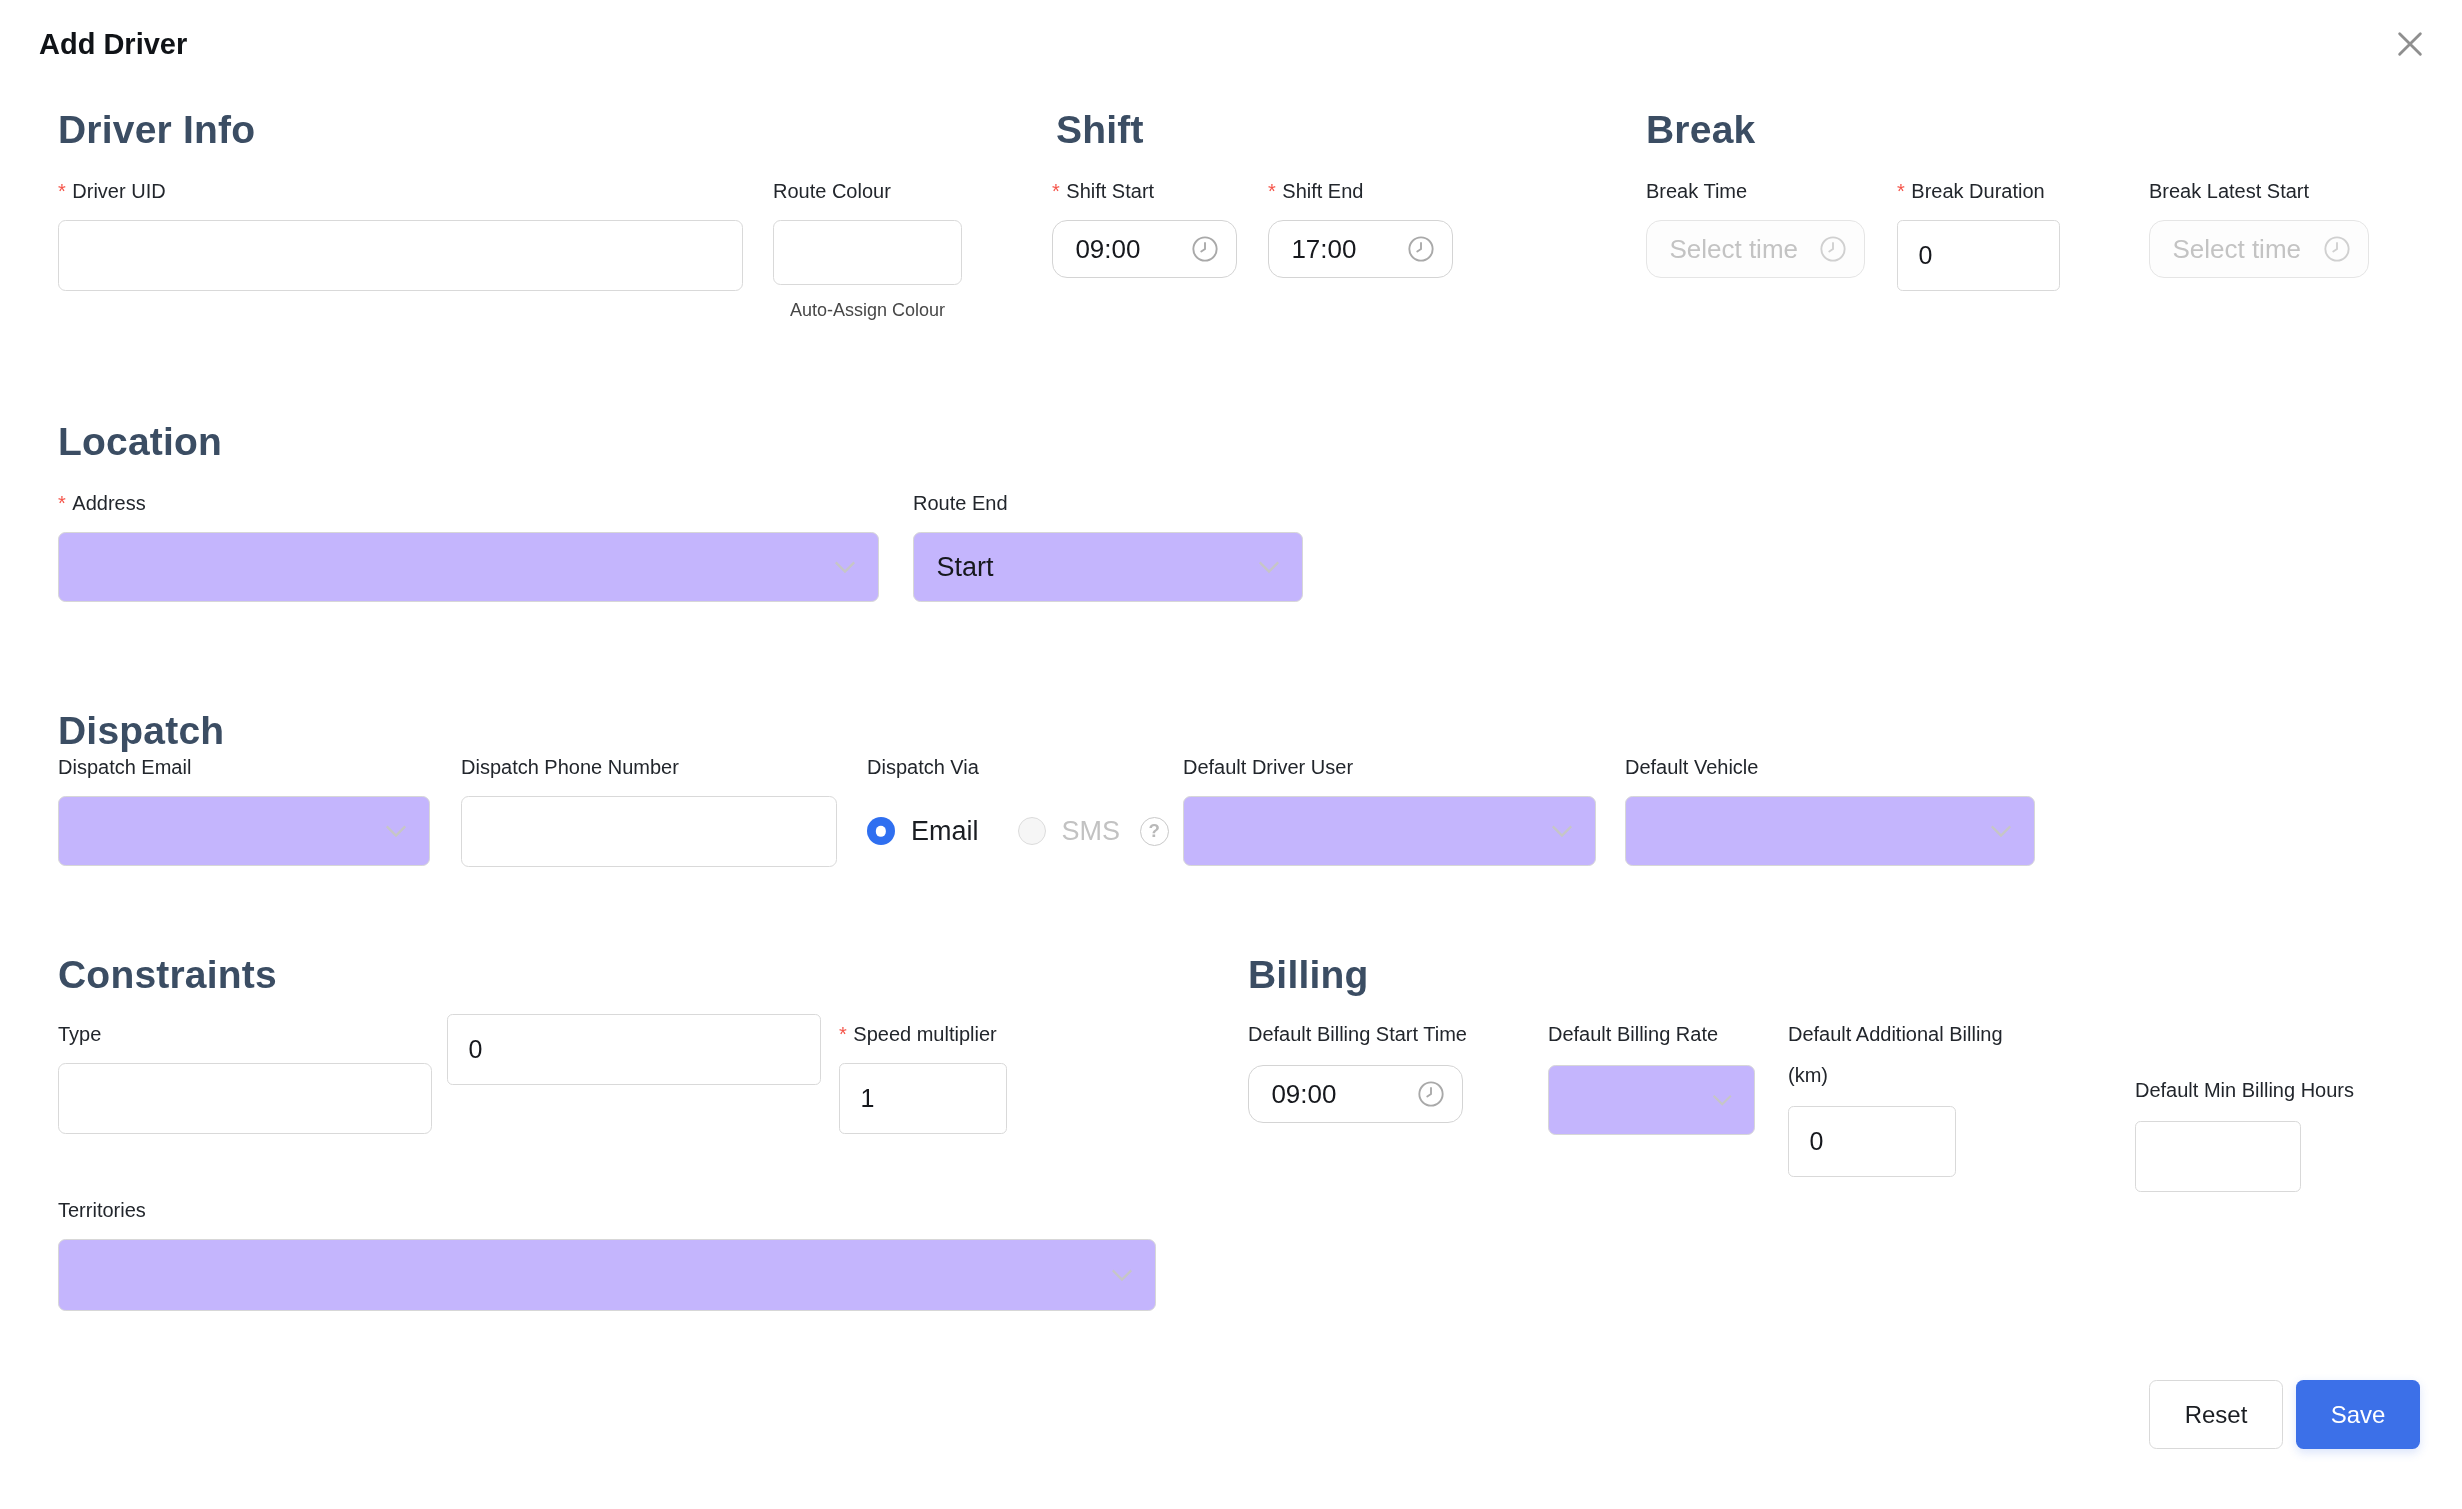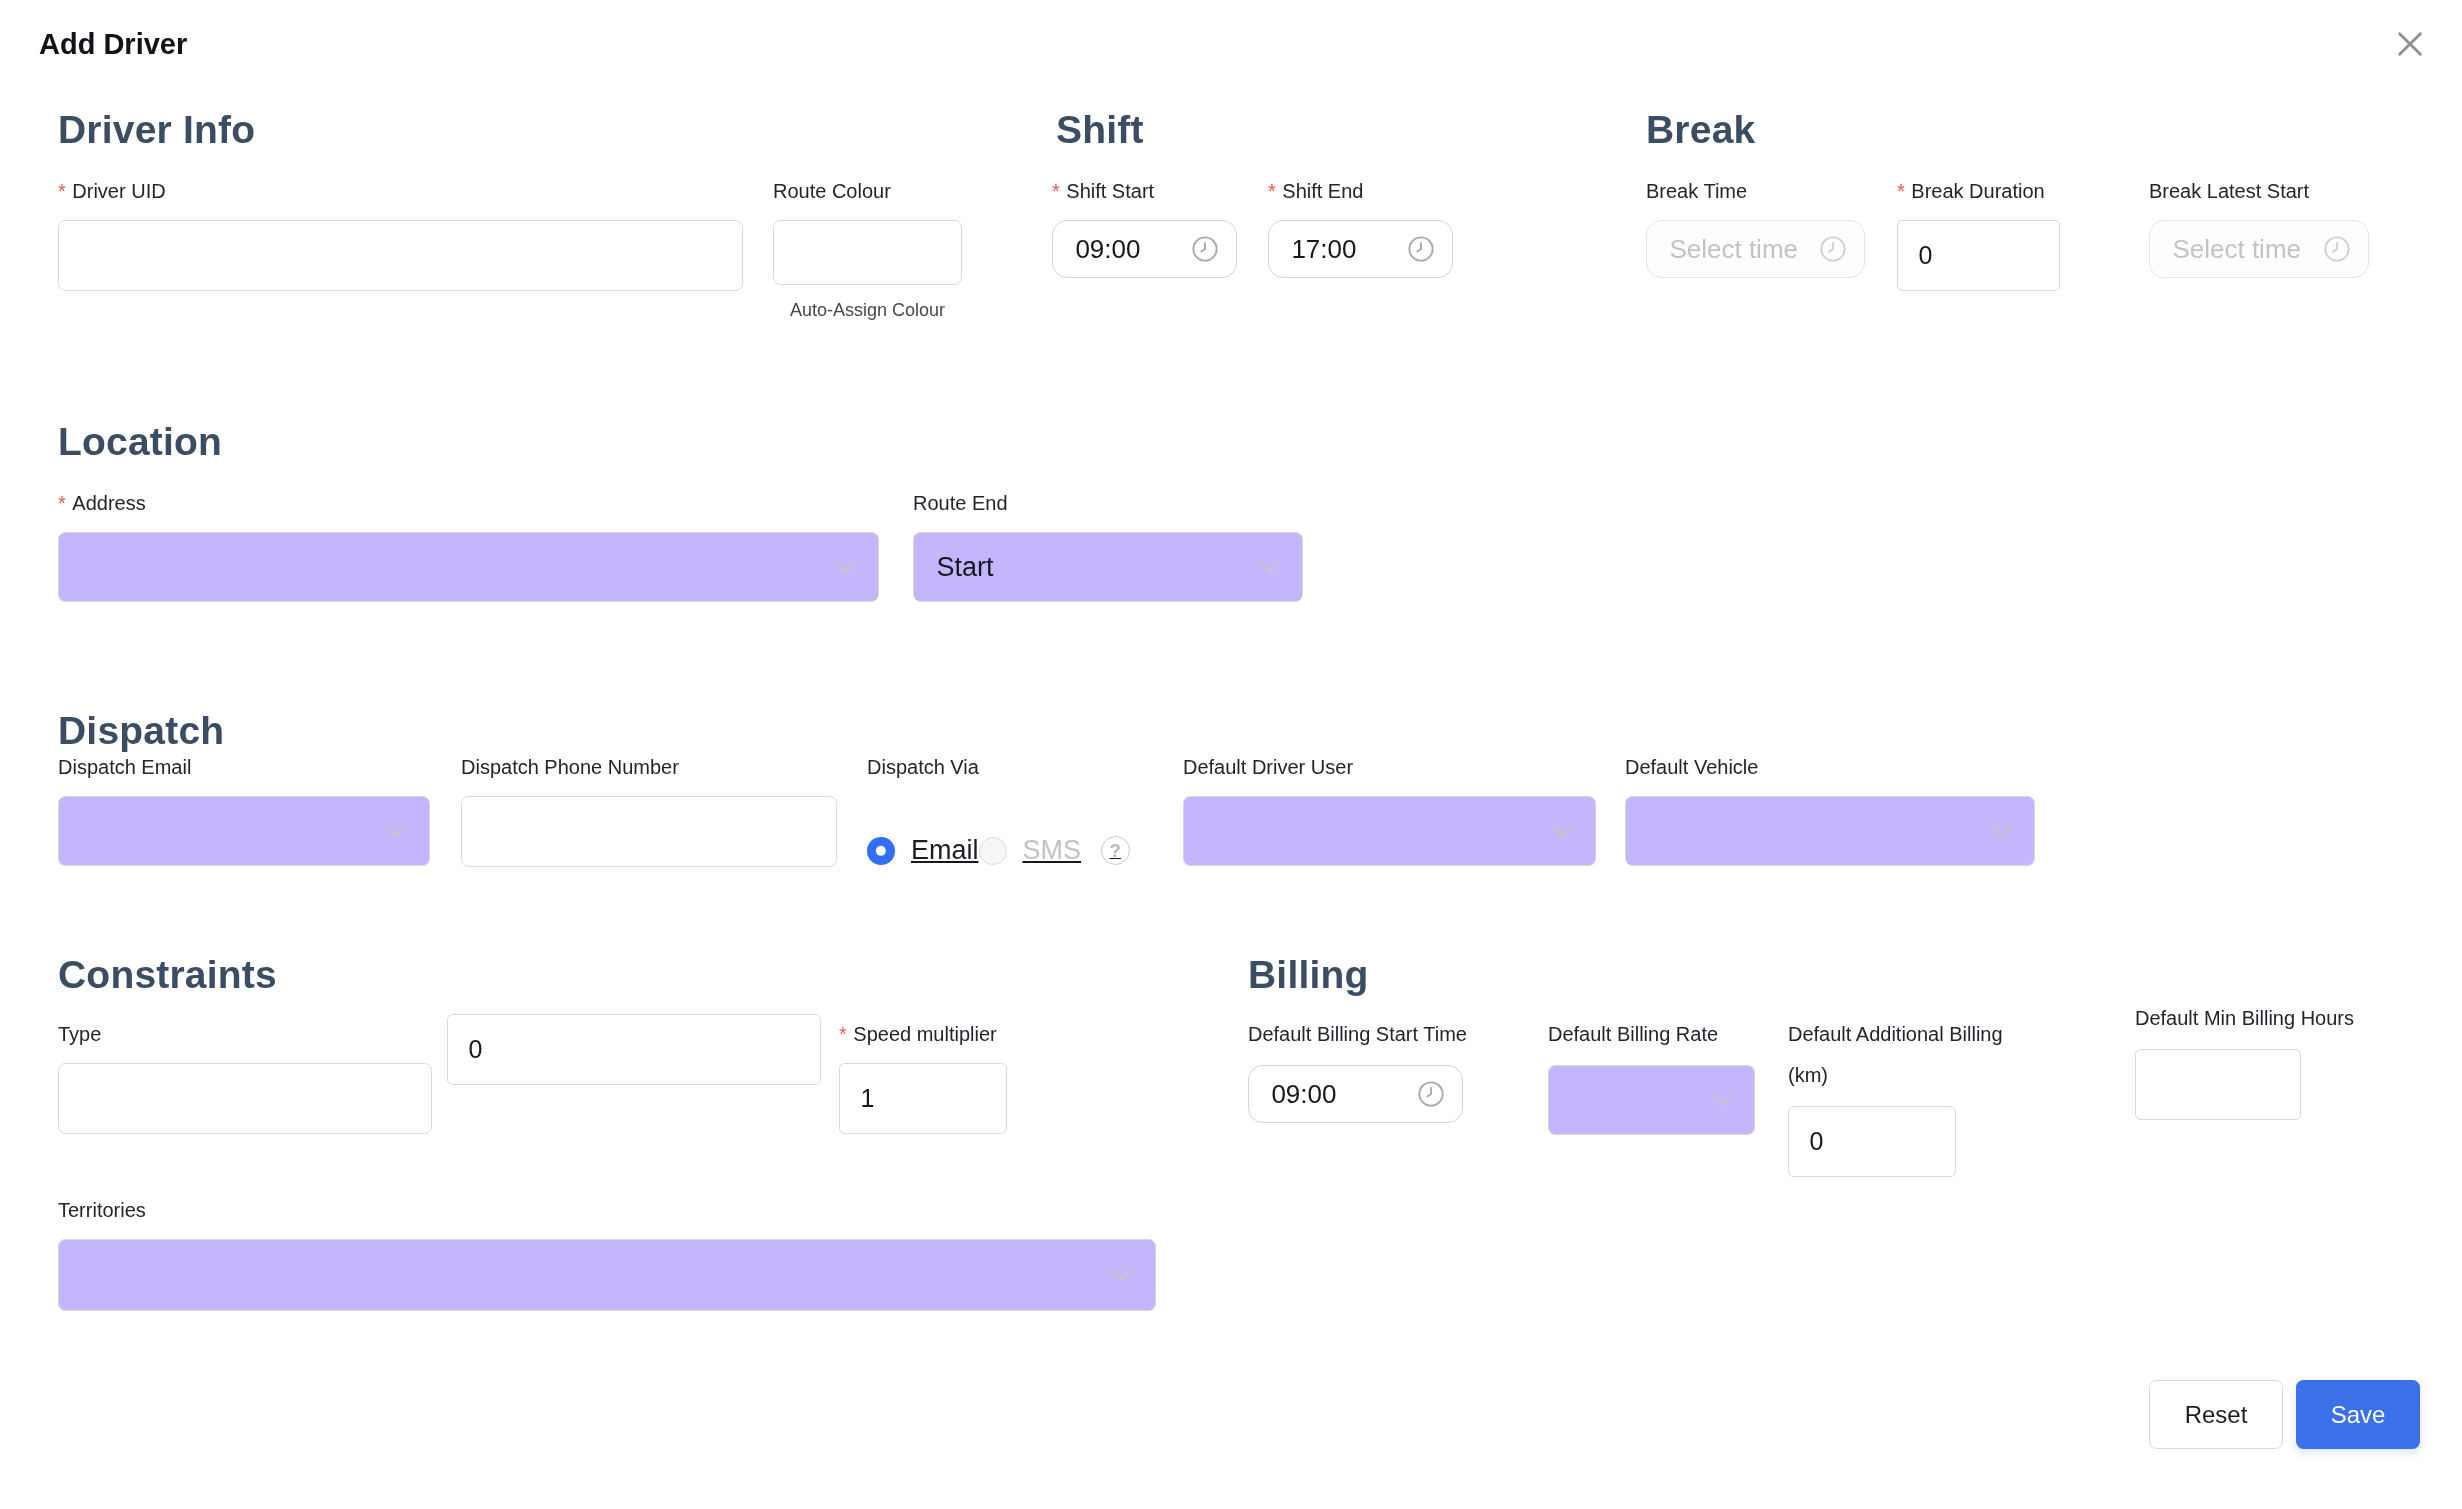--- a/index.html
+++ b/index.html
@@ -27,21 +27,21 @@
   .timepicker{box-sizing:border-box;height:58px;margin-top:6.5px;border:1.9px solid #d4d4d4;border-radius:15px;background:#fff;
               display:flex;align-items:center;justify-content:space-between;padding:0 17px 0 22.4px;cursor:pointer;}
   .tp-val{font-size:26px;color:#16181d;}
   .clock{display:flex;color:#a9a9a9;}
   .timepicker.disabled{border-color:#e5e5e5;background:#fdfdfd;cursor:not-allowed;}
   .timepicker.disabled .tp-val{color:#c3c3c3;}
   .timepicker.disabled .clock{color:#d0d0d0;}
 
   .auto-assign{margin-top:15px;text-align:center;font-size:18px;color:#474747;cursor:pointer;}
 
-  .radio-row{display:flex;align-items:flex-end;height:70px;text-decoration:underline;}
+  .radio-row{display:flex;align-items:center;gap:39px;height:70px;}
   .radio-opt{display:flex;align-items:center;gap:16px;cursor:pointer;}
   .radio{width:28px;height:28px;border-radius:50%;position:relative;flex:0 0 auto;}
   .radio.on{background:#2f6ff0;}
   .radio.on::after{content:"";position:absolute;left:50%;top:50%;width:10.3px;height:10.3px;border-radius:50%;background:#fff;transform:translate(-50%,-50%);}
   .radio.off{border:1.9px solid #dcdcdc;background:#f6f6f6;box-sizing:border-box;}
   .radio-lbl{font-size:27px;color:#1a1d22;}
   .radio-opt.disabled{cursor:not-allowed;}
   .radio-opt.disabled .radio-lbl{color:#c2c2c2;}
   .qicon{width:29px;height:29px;border:1.9px solid #c9c9c9;border-radius:50%;box-sizing:border-box;display:flex;align-items:center;
          justify-content:center;font-size:18.7px;font-weight:700;color:#b9b9b9;margin-left:3.7px;}
@@ -274,21 +274,21 @@
           </svg>
       </span>
     </div>
   </div>
 
   <div class="fld" style="left:1788px;top:1014px;width:168px">
     <span class="lbl lbl2" style="width:224px">Default Additional Billing (km)</span>
     <input class="inp num" value="0" style="">
   </div>
 
-  <div class="fld" style="left:2135px;top:998px;width:166px">
+  <div class="fld" style="left:2135px;top:1070px;width:166px">
     <span class="lbl lbl2" style="width:234px">Default Min Billing Hours</span>
     <input class="inp num" style="">
   </div>
 
   <button class="btn reset">Reset</button>
   <button class="btn save">Save</button>
 
 </div>
 
 

